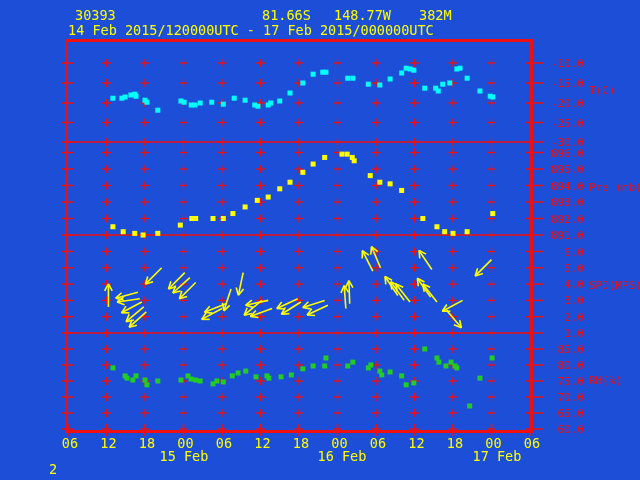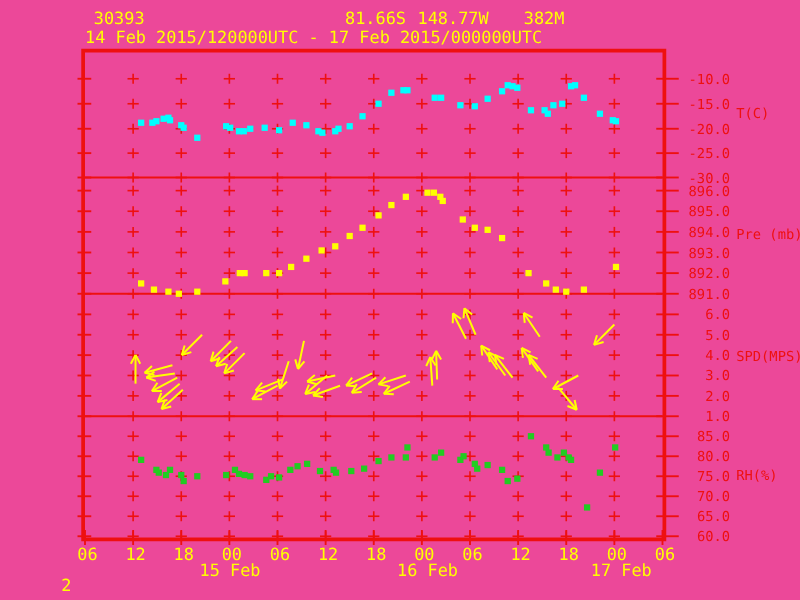--- a/index.html
+++ b/index.html
@@ -1,32 +1,32 @@
 <!DOCTYPE html>
 <html><head>
 <meta charset="utf-8">
 <style>
   html,body{margin:0;padding:0;background:#000;}
   .screen{
-    position:relative;width:640px;height:480px;background:#ec4899;overflow:hidden;
+    position:relative;width:640px;height:480px;background:#1d4ed8;overflow:hidden;
     font-family:"DejaVu Sans Mono",monospace;
   }
   .hdr{position:absolute;color:#ffff00;font-size:13.5px;line-height:13px;white-space:pre;}
   .hdr span{position:absolute;top:0;white-space:pre;}
   #chart{position:absolute;left:0;top:0;}
   .pagenum{position:absolute;left:49px;top:461px;color:#ffff00;font-size:13.5px;}
 </style>
 </head>
 <body>
 
 <div class="screen">
 
   <div class="hdr" style="left:0;top:9px;width:640px;height:14px;">
     <span style="left:75px">30393</span>
-    <span style="left:276px">81.66S</span>
+    <span style="left:262px">81.66S</span>
     <span style="left:334px">148.77W</span>
     <span style="left:419px">382M</span>
   </div>
   <div class="hdr" style="left:0;top:24px;width:640px;height:14px;">
     <span style="left:68px">14 Feb 2015/120000UTC - 17 Feb 2015/000000UTC</span>
   </div>
 
   <svg id="chart" width="640" height="480" viewBox="0 0 640 480">
       <g>
         <line x1="102" y1="63" x2="111" y2="63" stroke="#ee1010" stroke-width="1.3"></line>

